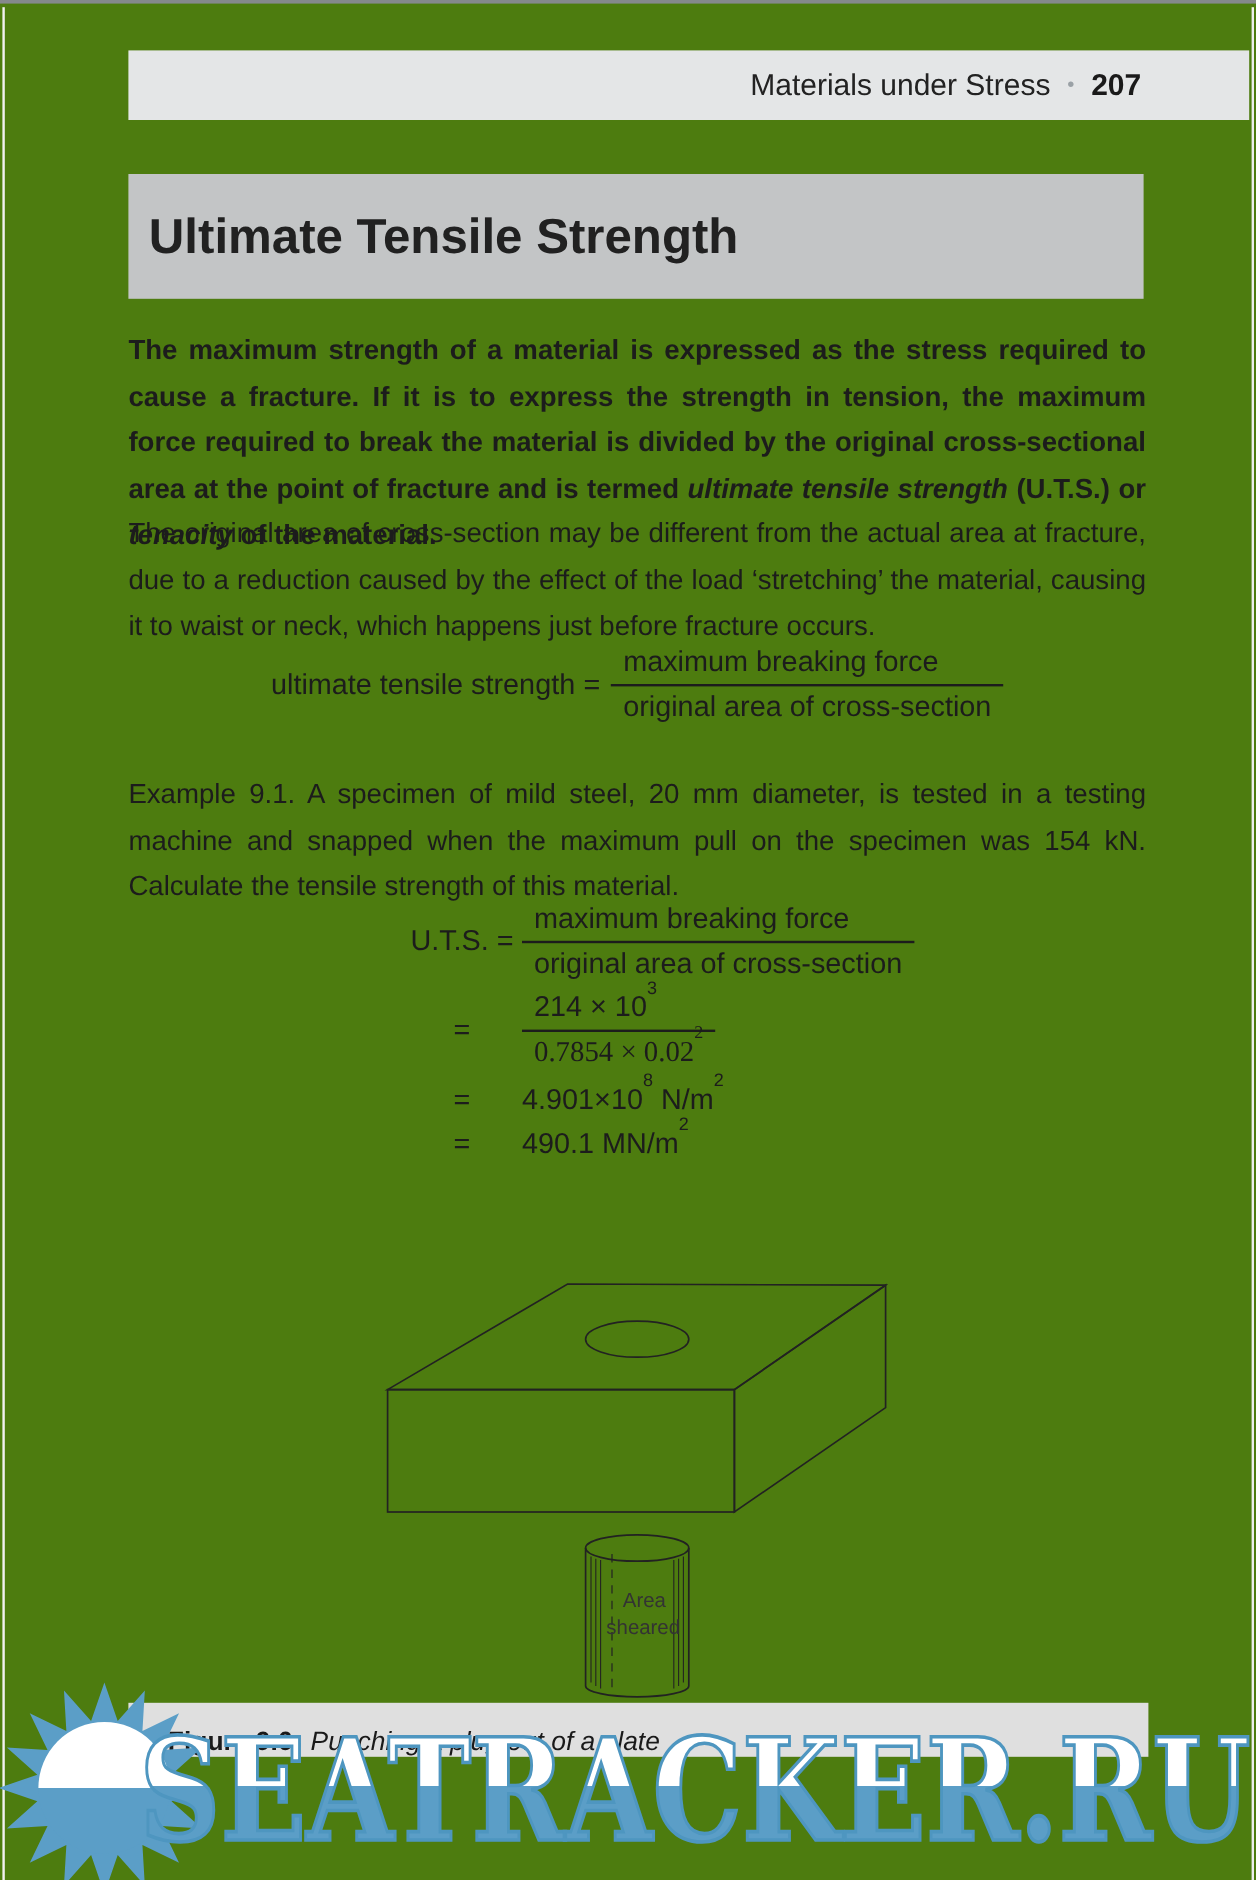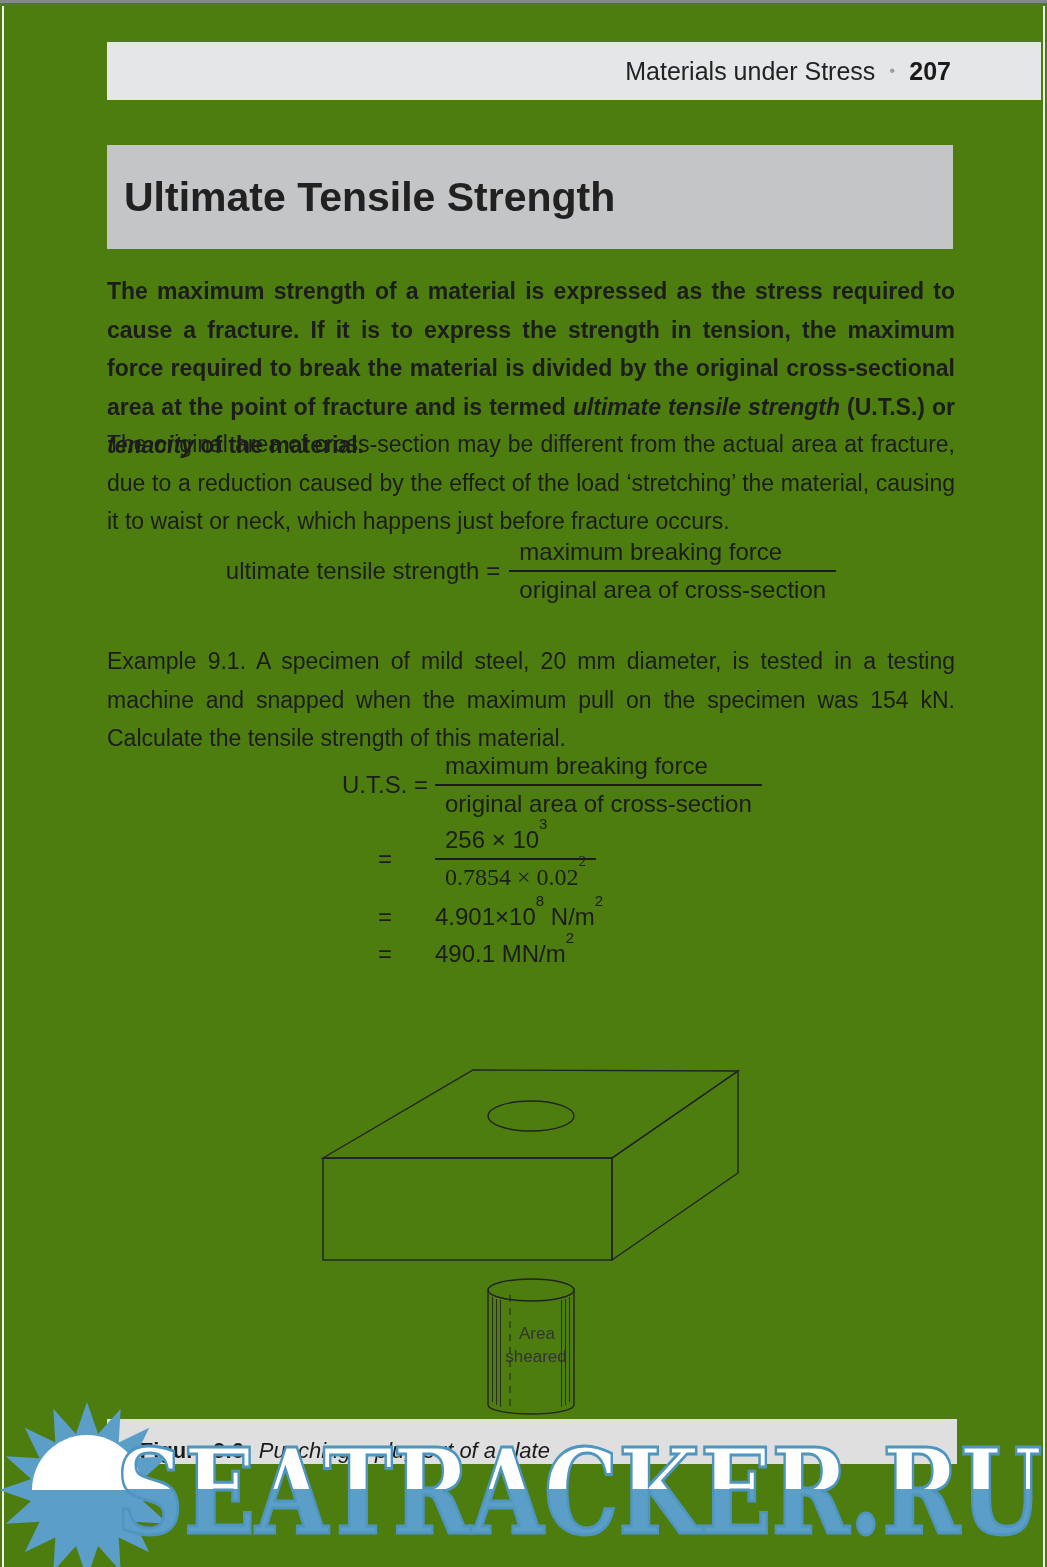--- a/index.html
+++ b/index.html
@@ -129,21 +129,21 @@
     <div class="uts-row r1">
       <span class="uts-lhs">U.T.S. =</span>
       <span class="frac">
         <span class="num" style="display:block;">maximum breaking force</span>
         <span class="den" style="display:block;">original area of cross-section</span>
       </span>
     </div>
     <div class="uts-row r2">
       <span class="uts-lhs">=</span>
       <span class="frac">
-        <span class="num" style="display:block;"><span>256 × 10</span><sup class="usup">3</sup></span>
+        <span class="num" style="display:block;"><span>214 × 10</span><sup class="usup">3</sup></span>
         <span class="den" style="display:block;font-family:Liberation Serif, serif;"><span>0.7854 × 0.02</span><sup class="usup">2</sup></span>
       </span>
     </div>
     <div class="uts-row r3">
       <span class="uts-lhs">=</span>
       <span><span>4.901×10</span><sup class="usup">8</sup><span>&nbsp;N/m</span><sup class="usup">2</sup></span>
     </div>
     <div class="uts-row r4">
       <span class="uts-lhs">=</span>
       <span><span>490.1 MN/m</span><sup class="usup">2</sup></span>

